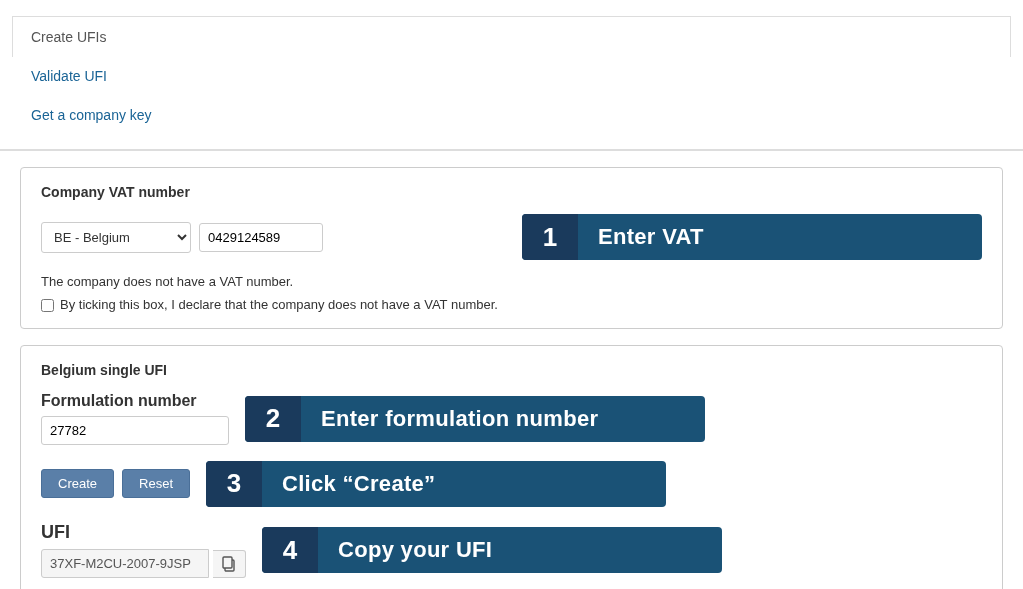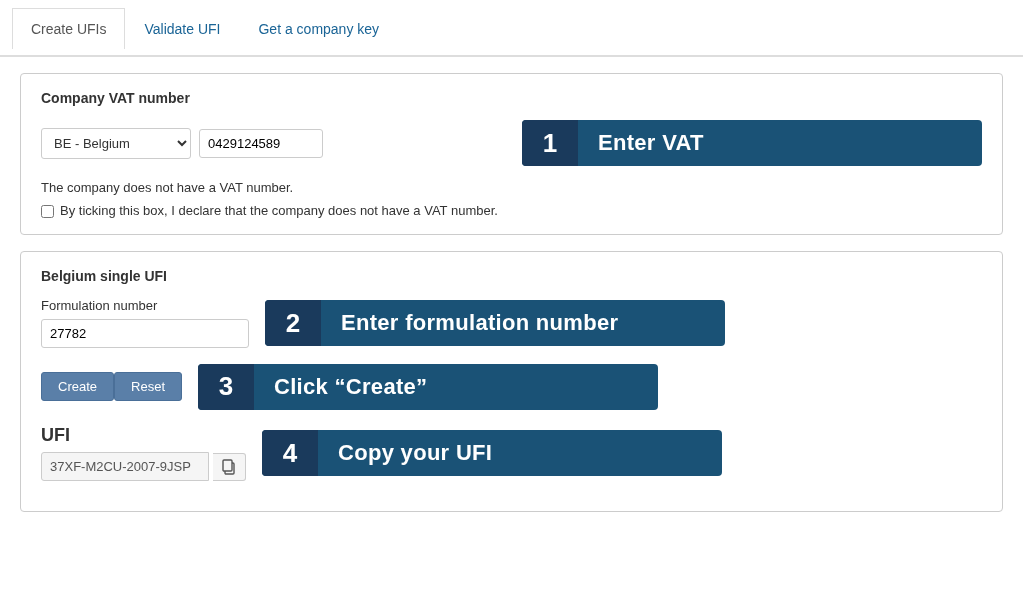--- a/index.html
+++ b/index.html
@@ -9,22 +9,23 @@
       background: #fff;
       color: #333;
       width: 1023px;
       min-height: 589px;
     }
 
     
     .tabs {
       display: flex;
       border-bottom: 2px solid #ddd;
-      padding: 8px 12px;
+      padding: 16px 12px;
       background: #fff;
+      flex-direction: column;
     }
     .tab {
       padding: 12px 18px;
       cursor: pointer;
       font-size: 14px;
       color: #1a6496;
       border: 1px solid transparent;
       border-bottom: none;
       margin-bottom: -2px;
       text-decoration: none;
@@ -141,35 +142,36 @@
       font-size: 13px;
       color: #333;
     }
     .checkbox-row input[type="checkbox"] {
       margin-top: 2px;
       flex-shrink: 0;
     }
 
     
     .form-label {
-      font-weight: normal;
-      font-size: 13px;
+      font-weight: bold;
+      font-size: 16px;
       margin-bottom: 6px;
     }
     .formulation-input {
       padding: 6px 8px;
       border: 1px solid #ccc;
       border-radius: 3px;
       font-size: 13px;
-      width: 208px;
+      width: 188px;
     }
 
     
     .action-buttons {
       display: flex;
+      gap: 8px;
       margin: 10px 0;
     }
     .btn-create {
       background: #5a7fa8;
       color: #fff;
       border: 1px solid #4a6f98;
       border-radius: 3px;
       padding: 6px 16px;
       font-size: 13px;
       cursor: pointer;

